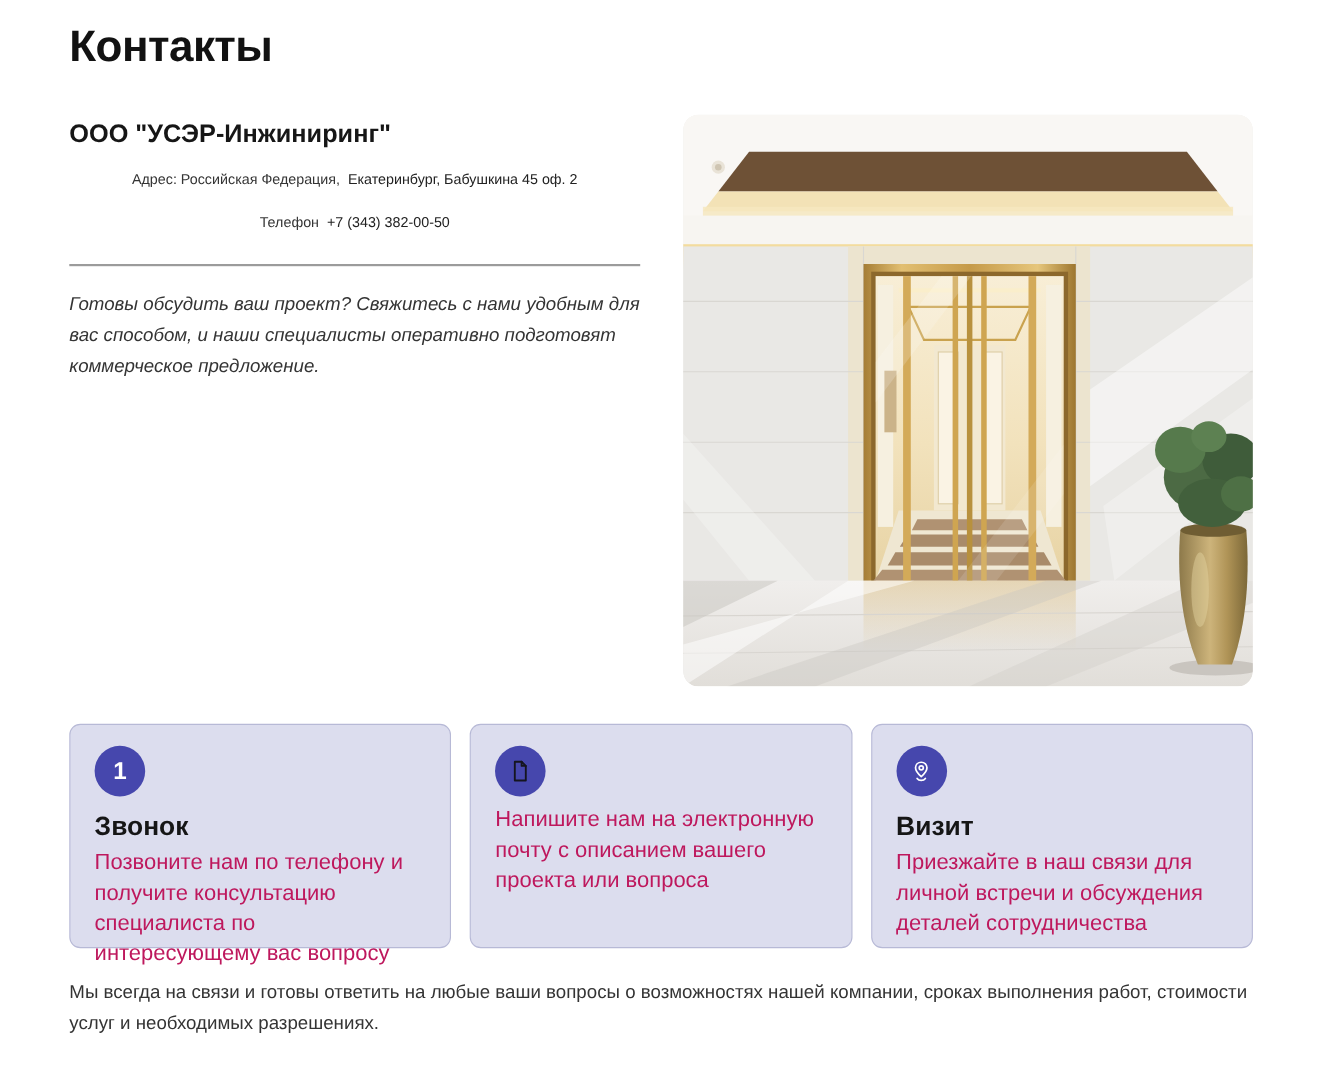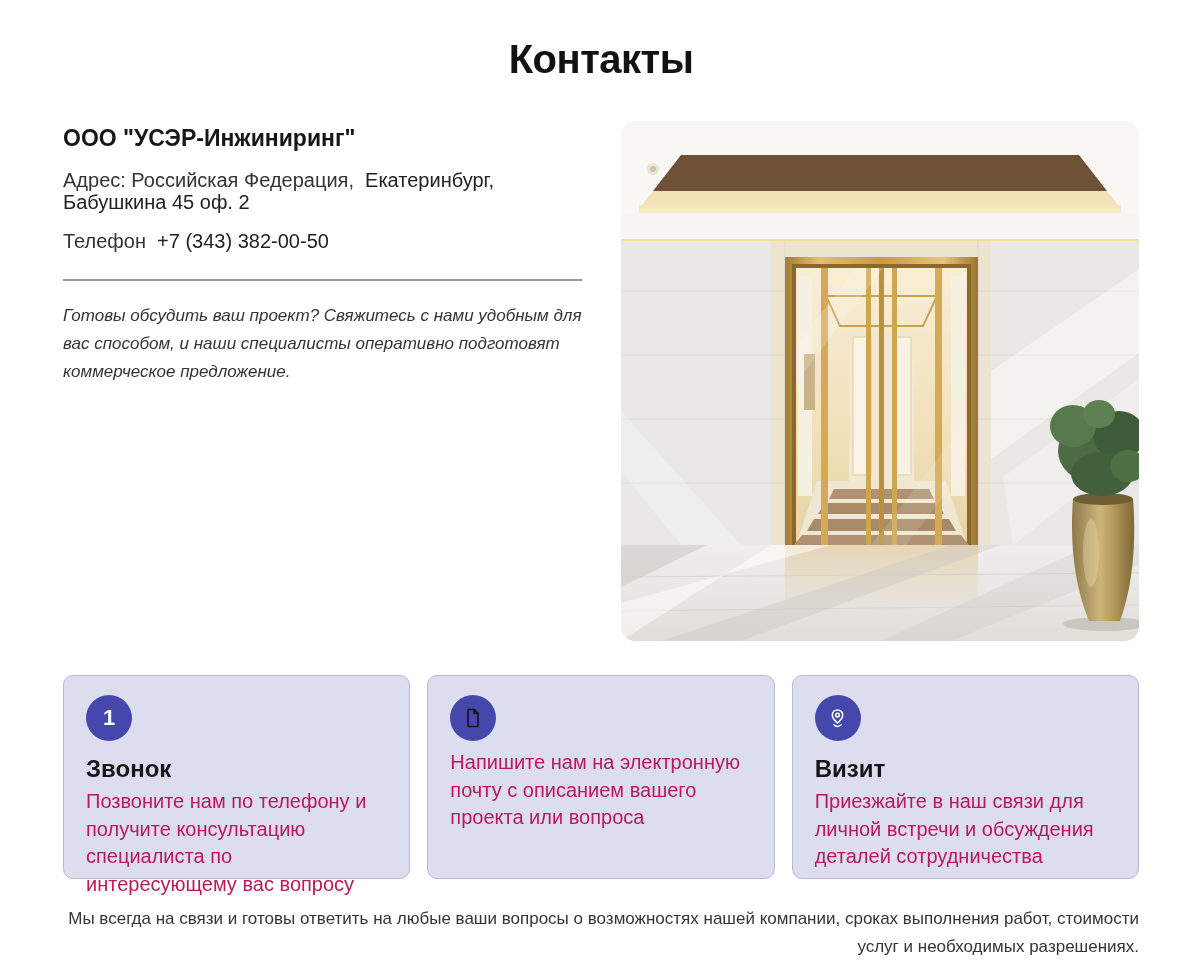--- a/index.html
+++ b/index.html
@@ -8,48 +8,48 @@
     width: 1200px;
     height: 977px;
     background: #ffffff;
     font-family: "Liberation Sans", sans-serif;
     color: #343434;
     overflow: hidden;
   }
   .page { width: 1200px; padding: 20px 61px 30px 63px; }
 
   h1.page-title {
-    margin: 17px;
+    margin: 0;
     font-size: 40px;
     line-height: 44px;
     font-weight: 700;
     color: #121212;
     letter-spacing: -0.5px;
-    text-align: center;
   }
 
   .top-section {
     display: flex;
     justify-content: space-between;
     align-items: flex-start;
     margin-top: 42px;
   }
   .company-info { width: 519px; flex: none; padding-top: 2px; }
   h2.company-name {
     margin: 0;
     font-size: 23px;
     line-height: 27px;
     font-weight: 700;
     color: #161616;
   }
   p.info-line {
     margin: 17px 0 0;
-    font-size: 20px;
+    font-size: 13px;
     line-height: 22px;
     color: #343434;
+    text-align: center;
   }
   p.info-line .value { color: #222222; }
   hr.divider {
     margin: 27px 0 0;
     border: none;
     border-top: 2px solid #9b9b9b;
     width: 100%;
   }
   p.intro-text {
     margin: 21px 0 0;
@@ -107,21 +107,20 @@
     line-height: 27.5px;
     color: #be185d;
   }
 
   p.closing-text {
     margin: 26px 0 12px;
     font-size: 17px;
     line-height: 28px;
     color: #343434;
     max-width: 1076px;
-    text-align: right;
   }
 </style>
 </head>
 <body>
 
 <div class="page">
 
   <h1 class="page-title">Контакты</h1>
 
   <div class="top-section">

